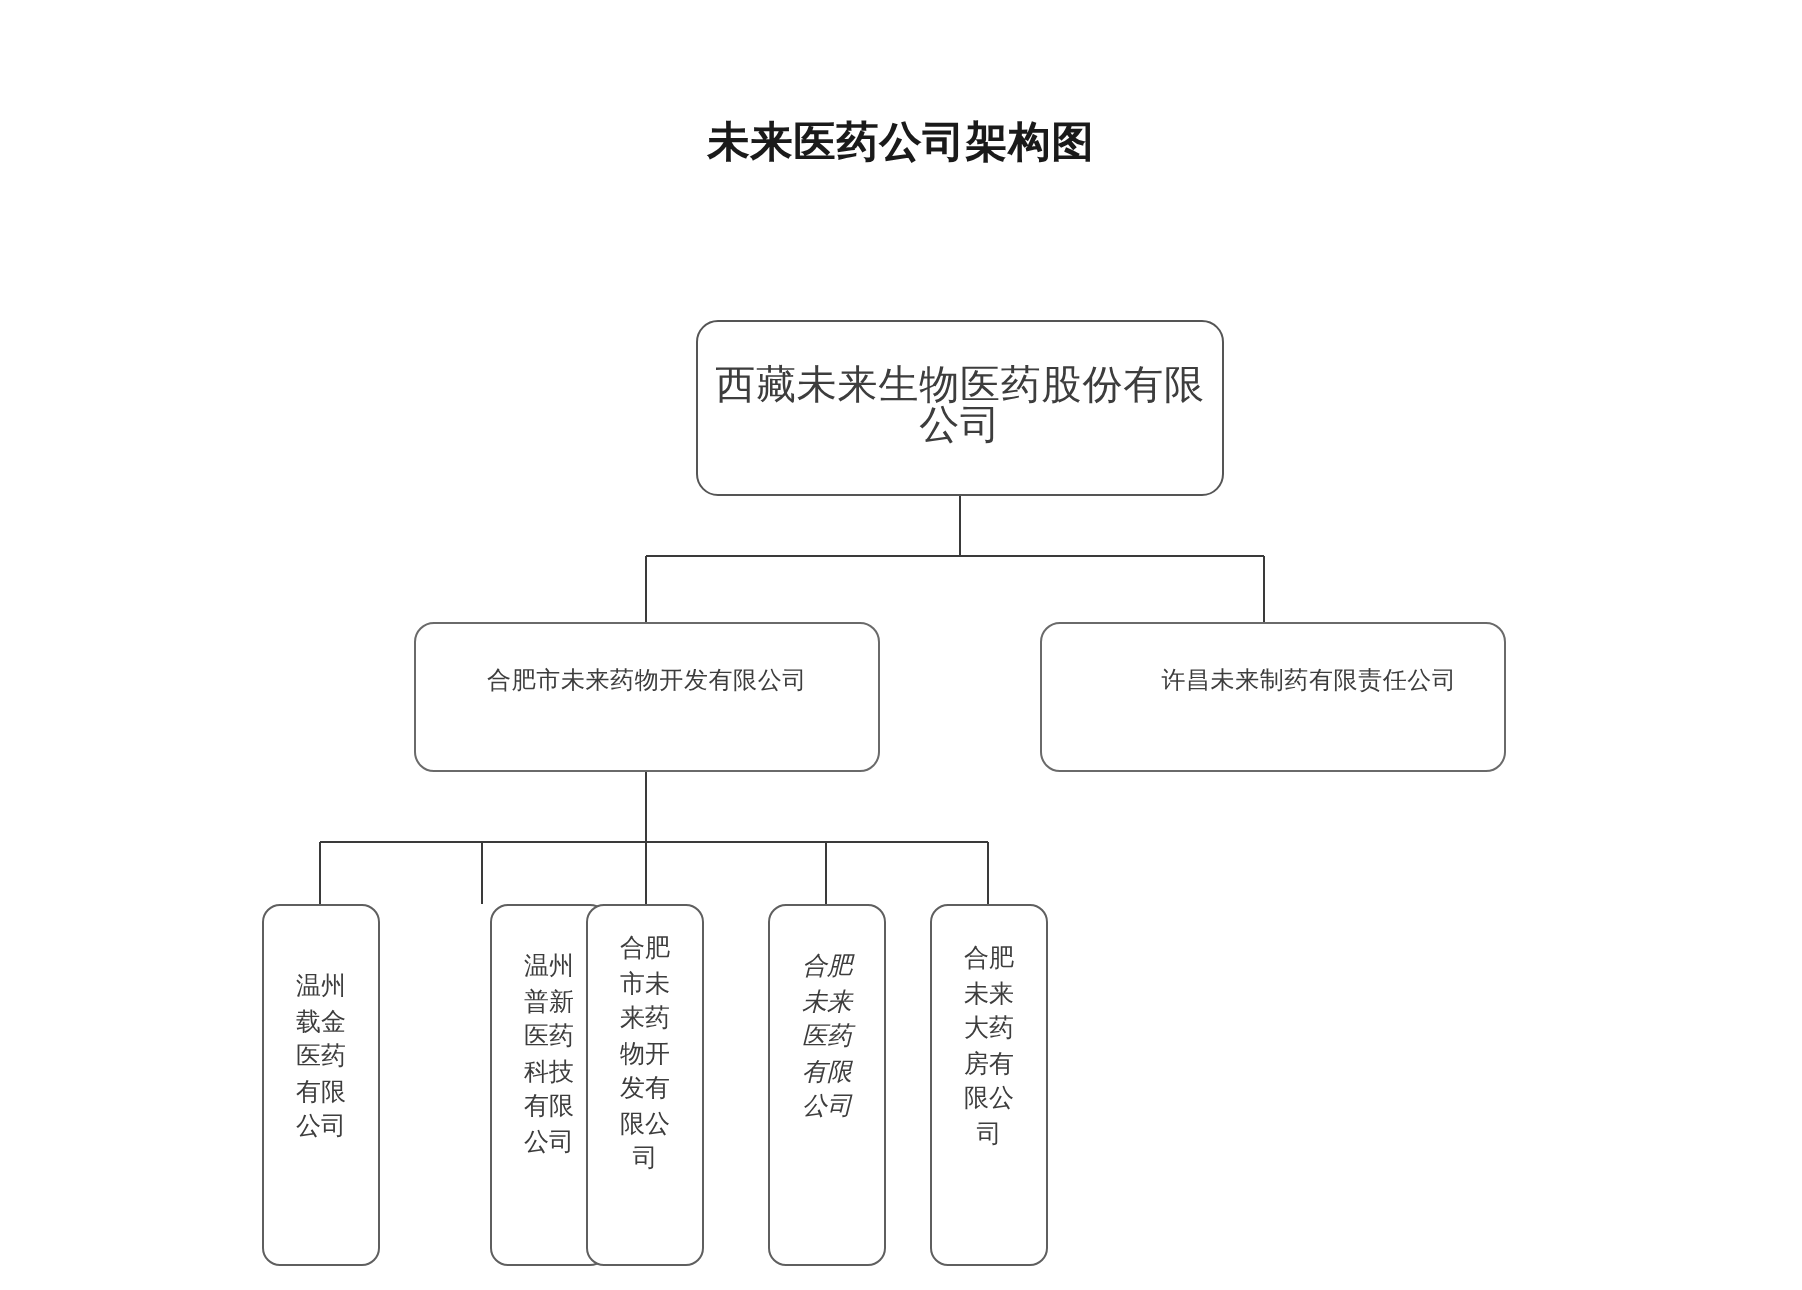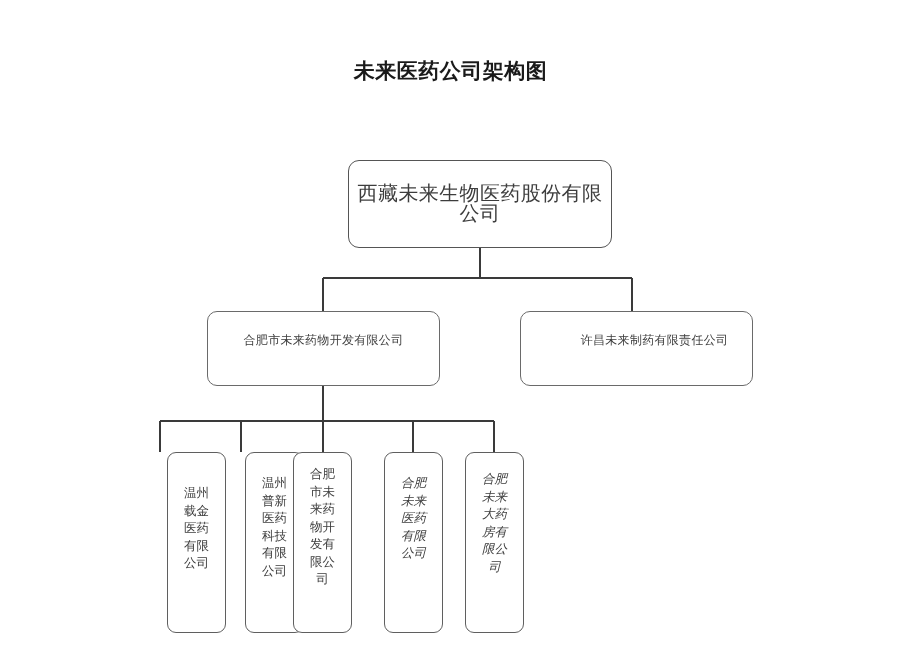--- a/index.html
+++ b/index.html
@@ -110,25 +110,25 @@
   .node-l2 .node-label {
     margin: 0 auto;
     padding-top: 8px;
     width: 32px;
     text-align: center;
     font-size: 12.5px;
     line-height: 17.5px;
     letter-spacing: 0px;
     word-break: break-all;
   }
-  .node-l2-1 { left: 131px; margin-left: 36px; }
+  .node-l2-1 { left: 131px; }
   .node-l2-2 { left: 212px; margin-left: 33px; }
   .node-l2-3 { left: 293px; }
   .node-l2-4 { left: 384px; font-style: italic; }
-  .node-l2-5 { left: 465px; font-style: italic; }
+  .node-l2-5 { left: 465px; }
 
   
   .node-l2-1 .node-label { padding-top: 32px; }
   .node-l2-2 .node-label { padding-top: 22px; }
   .node-l2-3 .node-label { padding-top: 13px; }
   .node-l2-4 .node-label { padding-top: 22px; }
   .node-l2-5 .node-label { padding-top: 18px; }
 </style>
 </head>
 <body>

